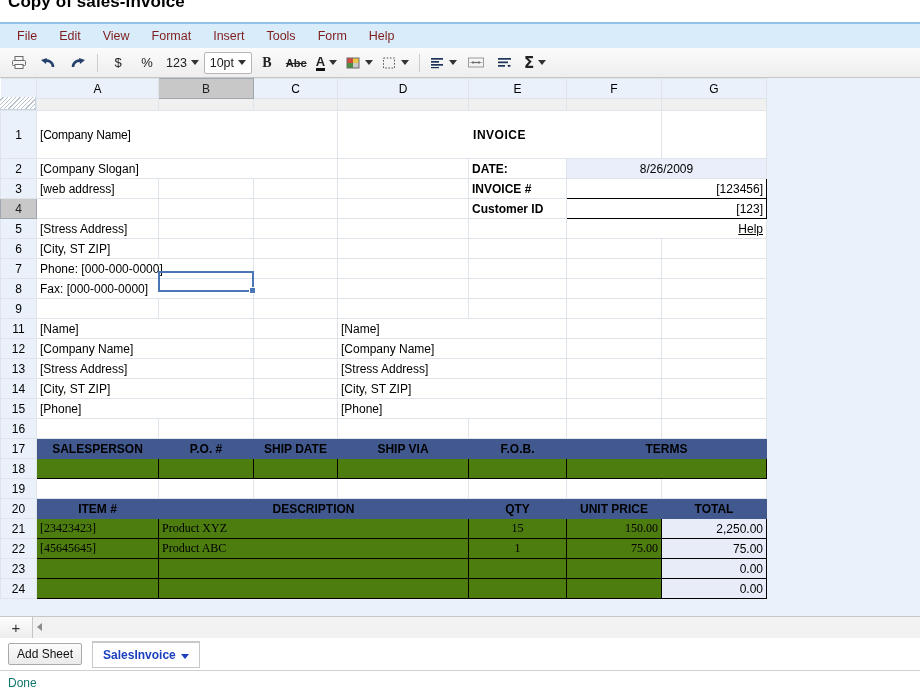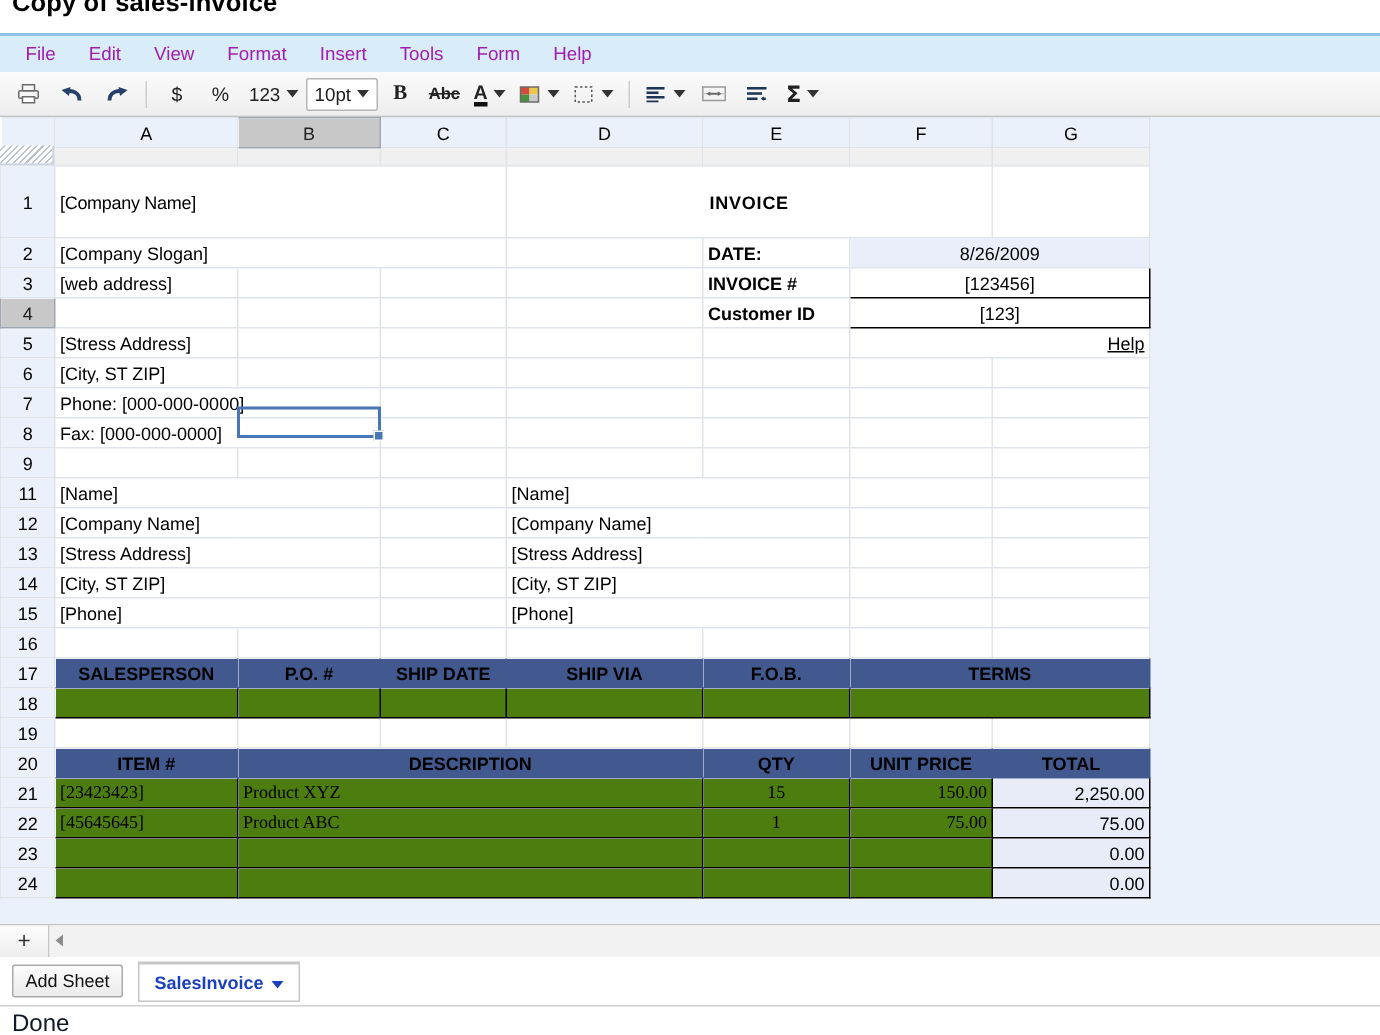--- a/index.html
+++ b/index.html
@@ -18,21 +18,21 @@
     font-size:17px;font-weight:bold;color:#000;letter-spacing:.1px;
   }
 
   
   .menubar{
     height:26px;background:#d9ecf9;
     border-top:2px solid #8fc3e8;
     display:flex;align-items:center;padding-left:6px;box-sizing:border-box;
   }
   .menu-item{
-    font-size:12.5px;color:#a21caf;padding:3px 11px;cursor:default;border-radius:2px;
+    font-size:12.5px;color:#7f1d1d;padding:3px 11px;cursor:default;border-radius:2px;
   }
 
   
   .toolbar{
     height:30px;
     background:linear-gradient(#fbfbfb,#eeeeee);
     border-bottom:1px solid #c6c6c6;
     display:flex;align-items:center;padding:0 5px;box-sizing:border-box;gap:1px;
   }
   .tb{
@@ -93,21 +93,21 @@
 
   
   .company-name{font-size:19px;letter-spacing:-.2px;}
   .invoice-word{
     font-size:31px;color:#8f9dd0;text-align:center;letter-spacing:.5px;
     font-weight:bold;padding-right:4px;
   }
   .lbl-bold{font-weight:bold;font-size:12px;margin-top:16px;}
   .date-val{background:#eaeefa;text-align:center;font-size:12px;}
   .boxval{
-    border:1px solid #000 !important;text-align:center;font-size:12px;background:#fff;
+    border:1px solid #000 !important;text-align:right;font-size:12px;background:#fff;
   }
   .helplink{text-align:right;color:#2222cc;text-decoration:underline;font-size:11.5px;padding-right:4px;}
   .bluehdr{
     background:#41598f;color:#fff;font-weight:bold;font-size:12px;
     border-color:#41598f !important;
   }
   .bluehdr.center{text-align:center;}
   .tblcell{border:1px solid #000 !important;background:#4d7c0f;font-family:Liberation Serif, serif;}
   .num{text-align:right;padding-right:5px;}
   .ctr{text-align:center;}
@@ -157,21 +157,21 @@
     display:inline-block;width:0;height:0;margin-left:5px;
     border-left:4px solid transparent;border-right:4px solid transparent;
     border-top:5px solid #1a3fbf;
   }
 
   
   .statusbar{
     height:24px;border-top:1px solid #d0d0d0;background:#fff;
     display:flex;align-items:center;padding-left:8px;box-sizing:border-box;
   }
-  .statustext{font-size:16px;color:#0f172a;}
+  .statustext{font-size:12px;color:#0f766e;}
 </style>
 </head>
 <body>
 
 <div class="app">
 
   <div class="titlebar">
     <div class="doc-title">Copy of sales-invoice</div>
   </div>
 

